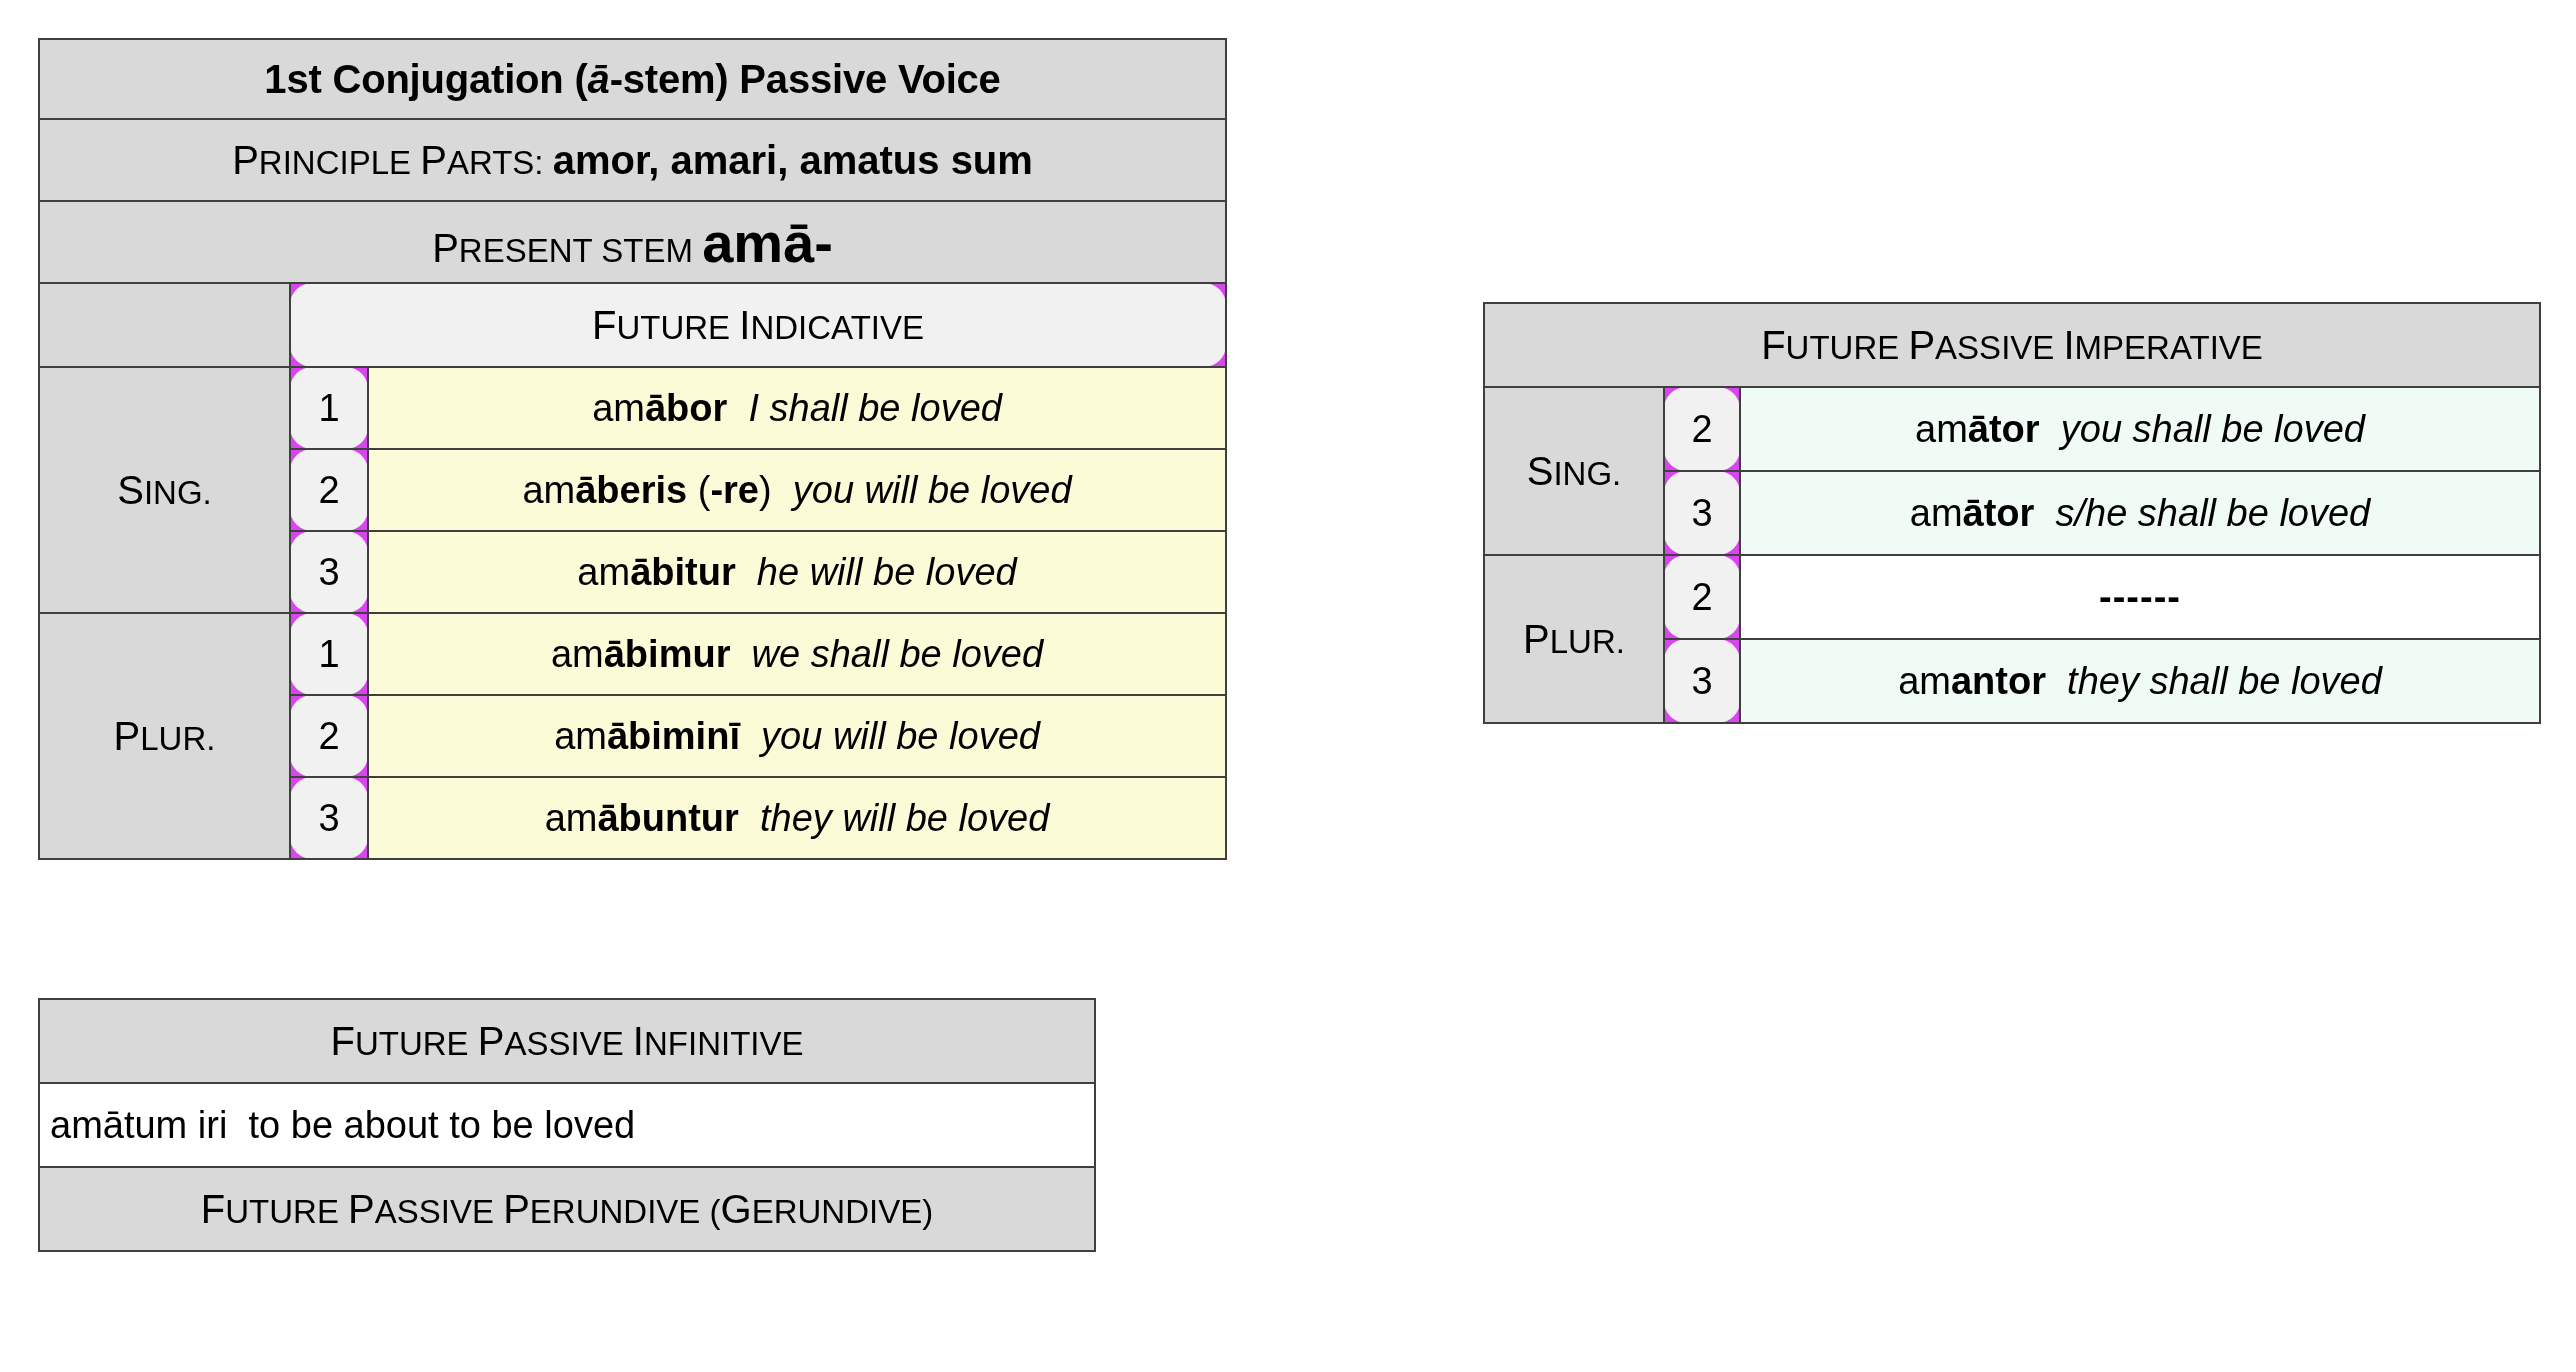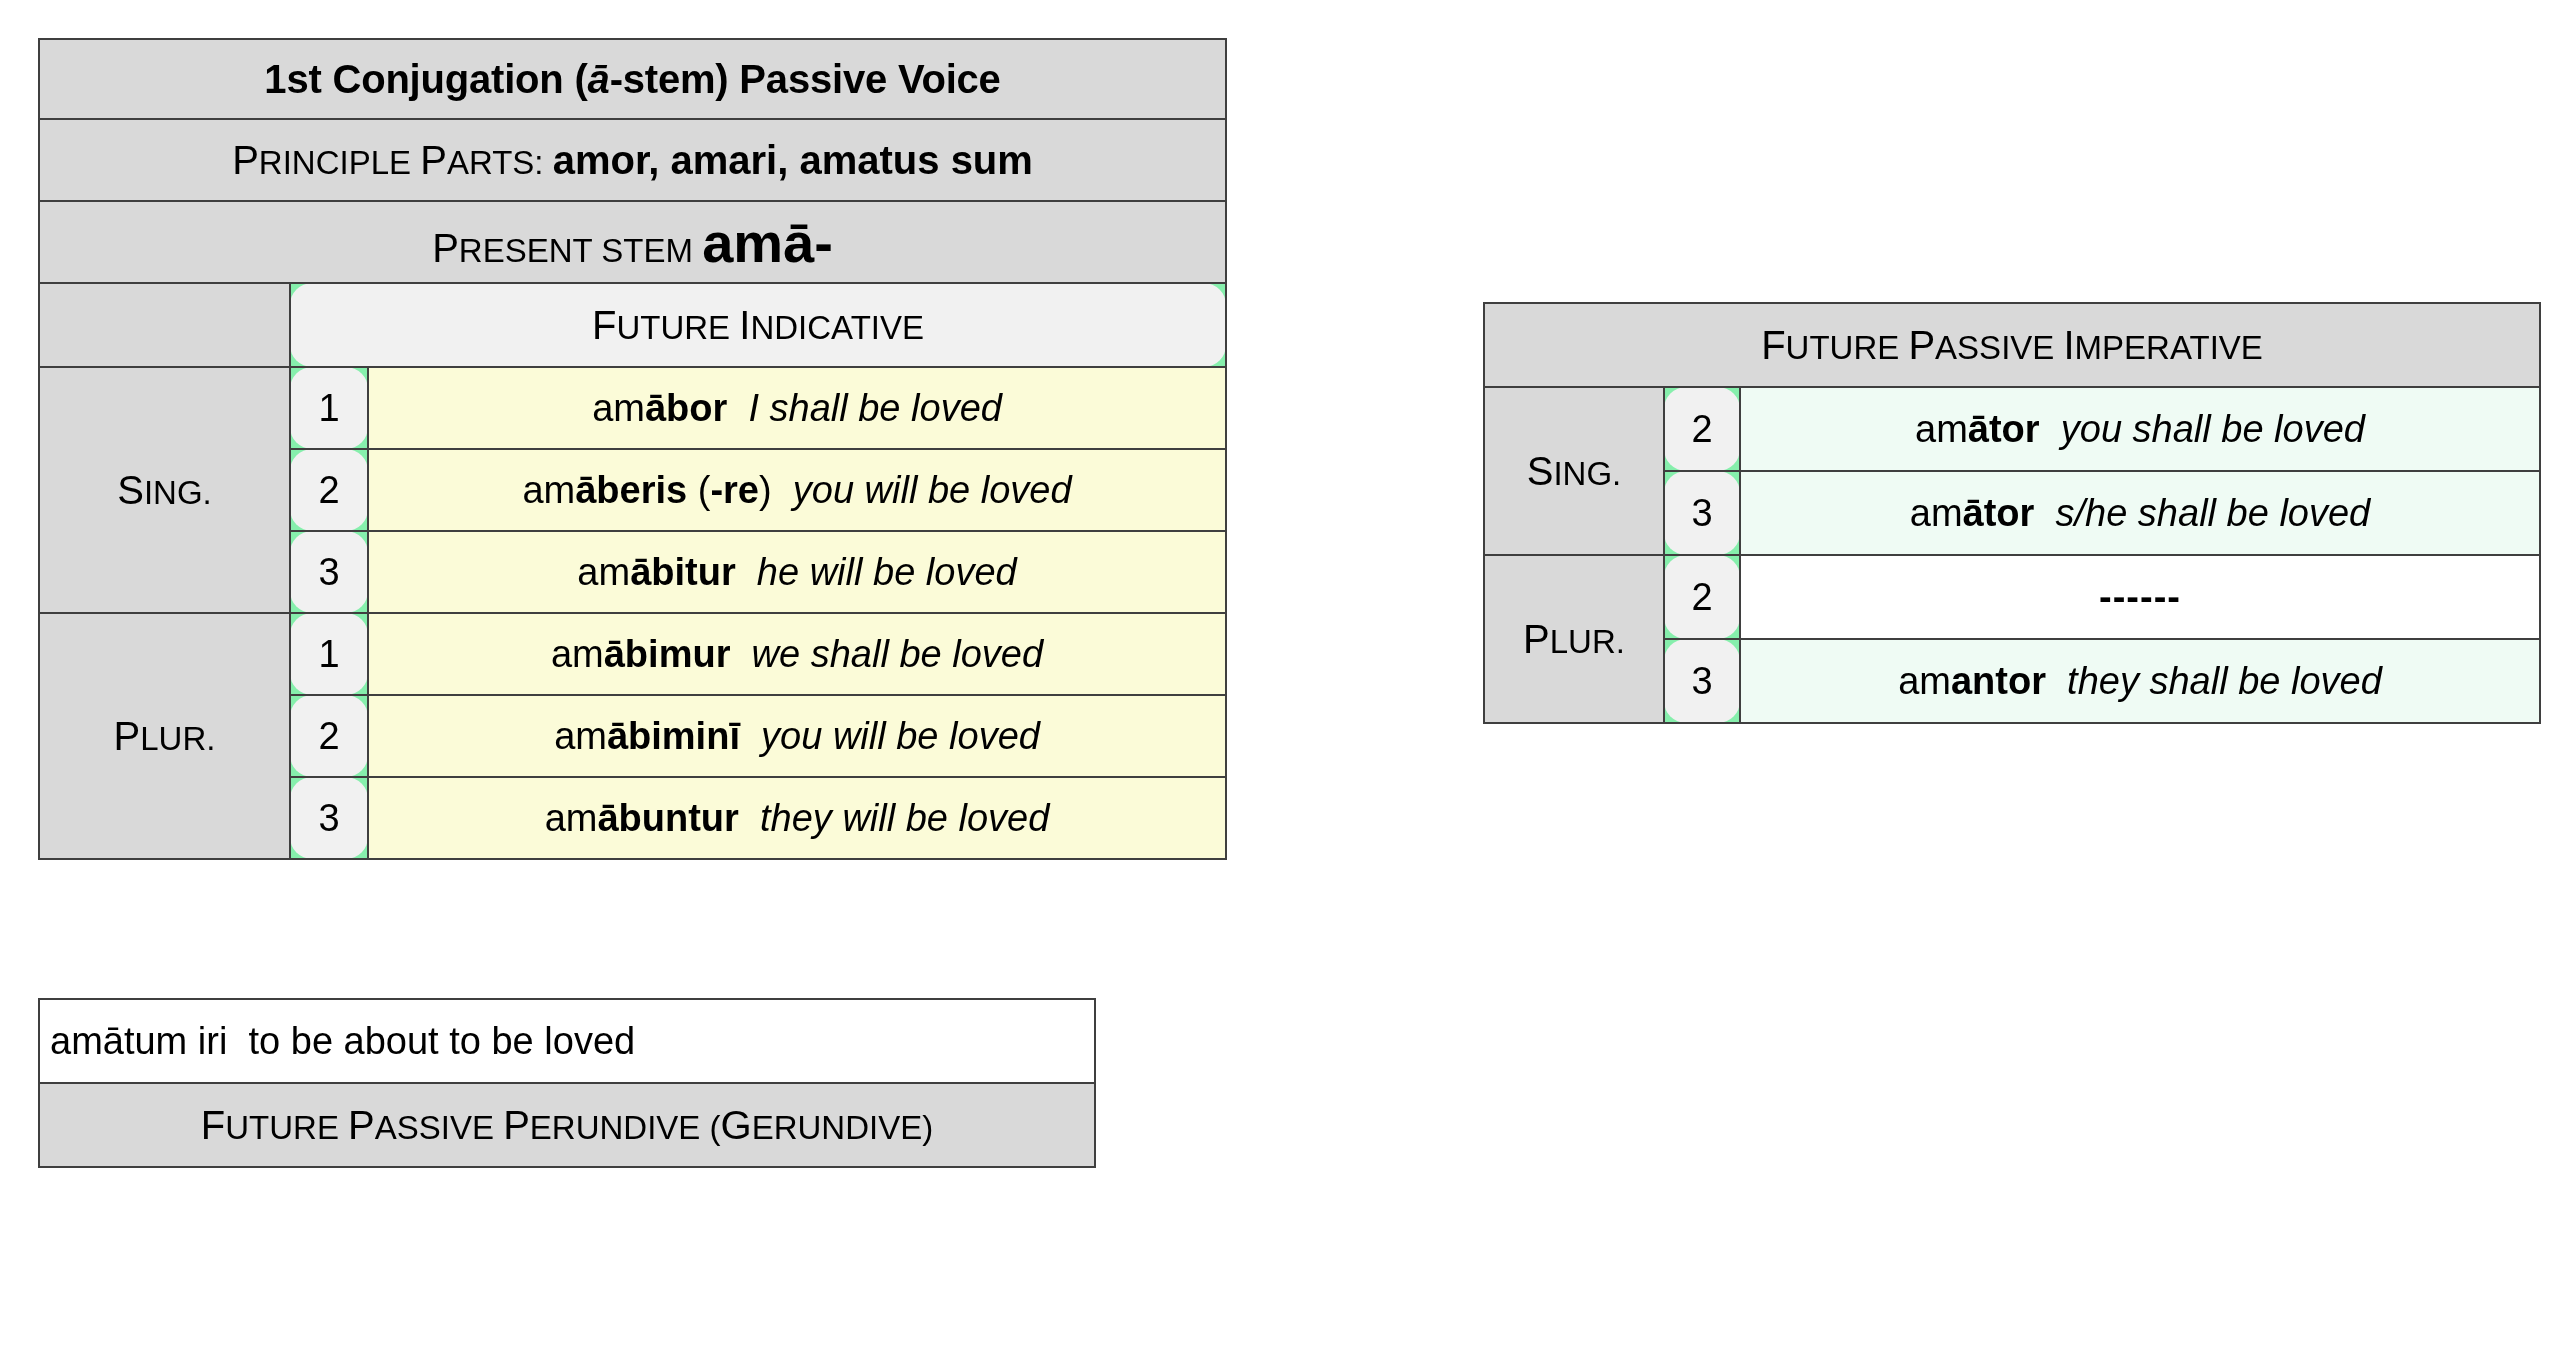--- a/index.html
+++ b/index.html
@@ -15,21 +15,21 @@
     font-family: "Liberation Sans", sans-serif;
     color: #000000;
     overflow: hidden;
   }
 
   
   .tbl {
     position: absolute;
     border-collapse: collapse;
     table-layout: fixed;
-    background: #86efac;
+    background: #d946ef;
   }
   .tbl td {
     border: 2px solid #3f3f3f;
     padding: 0 10px;
     vertical-align: middle;
     white-space: nowrap;
   }
 
   
   .fill-gray   { background: #d9d9d9; }
@@ -198,20 +198,23 @@
     </tr>
   </tbody>
 </table>
 
 <table class="tbl" id="tbl-infinitive">
   <colgroup>
       <col class="col-full">
     </colgroup>
   <tbody>
     <tr>
+      <td class="fill-gray hdr-sub"><span class="c1">F</span><span>UTURE </span><span class="c1">P</span><span>ASSIVE </span><span class="c1">I</span><span>NFINITIVE</span></td>
+    </tr>
+    <tr>
       <td class="fill-white leftform"><span class="stem">amāt</span><span class="end">um iri</span>&nbsp; <span class="tr">to be about to be loved</span></td>
     </tr>
     <tr>
       <td class="fill-gray hdr-sub"><span class="c1">F</span><span>UTURE </span><span class="c1">P</span><span>ASSIVE </span><span class="c1">P</span><span>ERUNDIVE (</span><span class="c1">G</span><span>ERUNDIVE)</span></td>
     </tr>
   </tbody>
 </table>
 
 
 </body></html>

